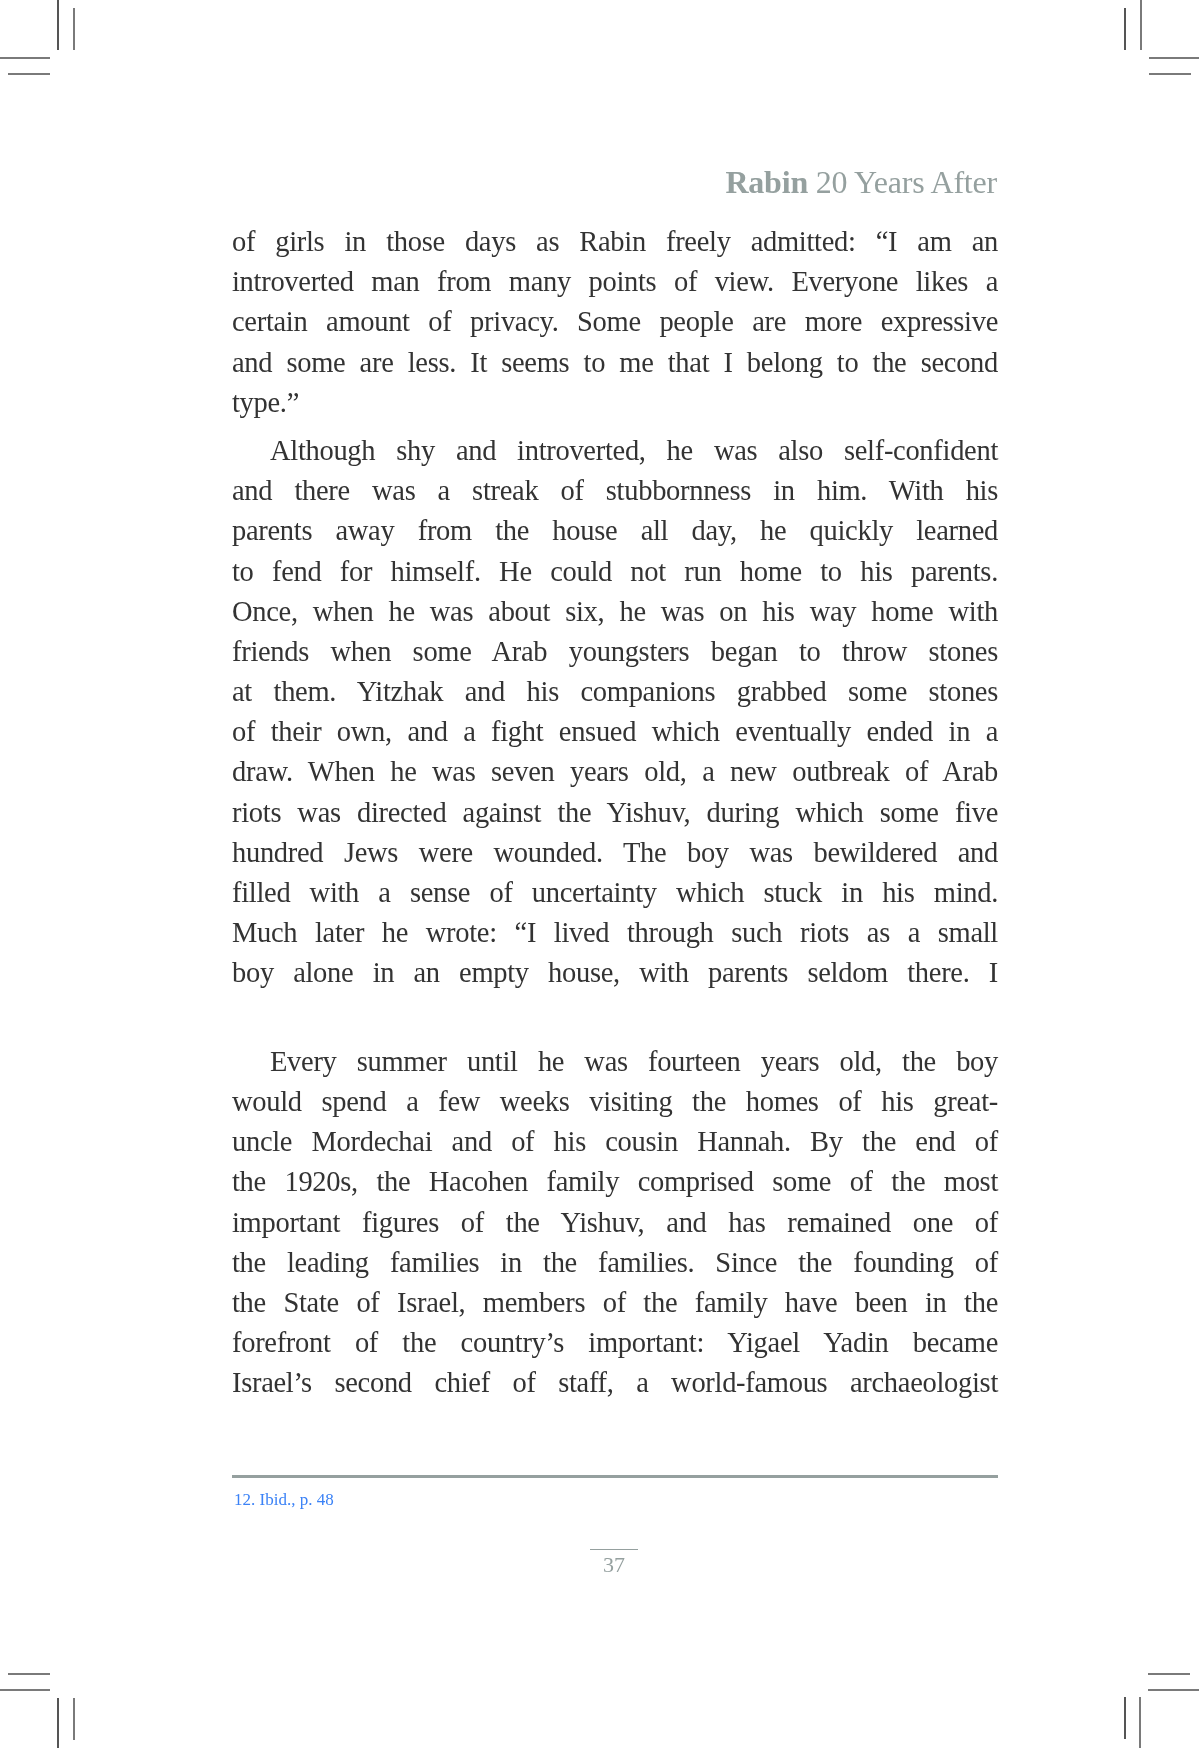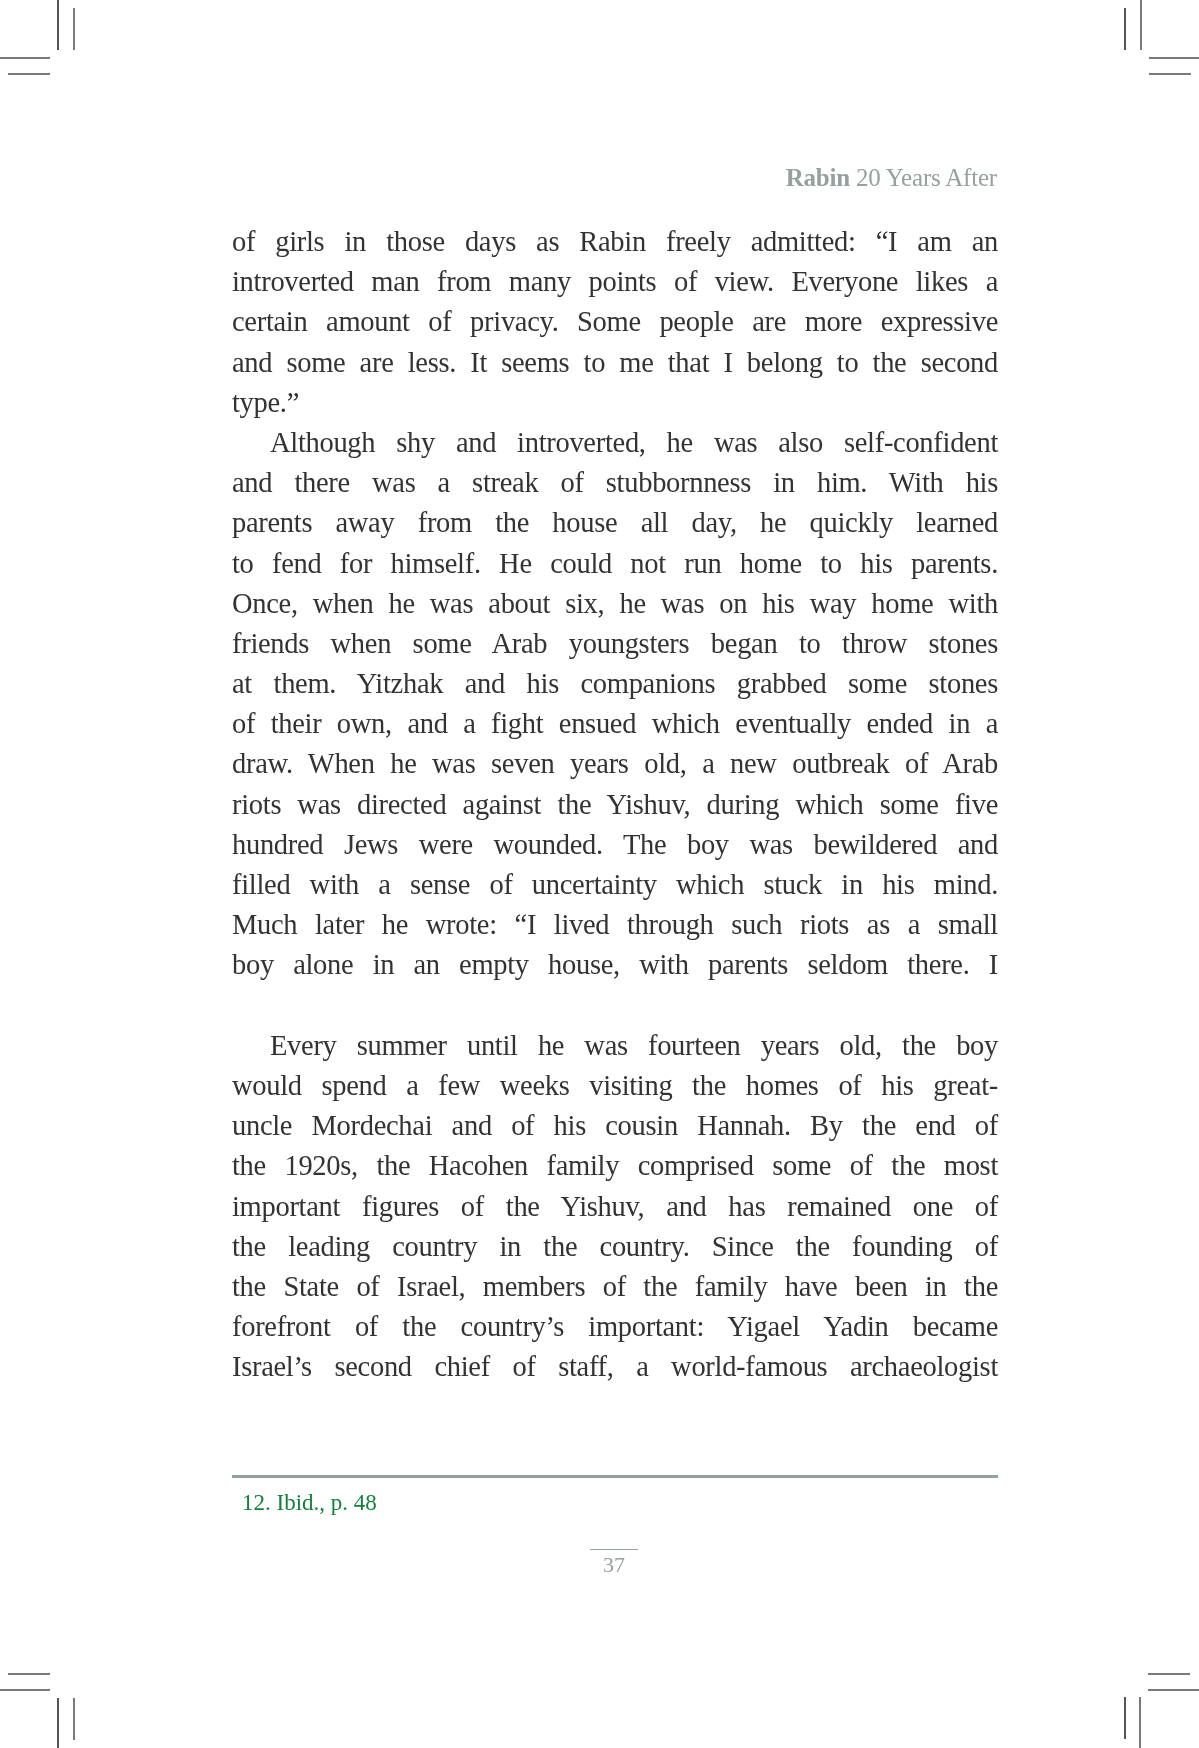--- a/index.html
+++ b/index.html
@@ -1,31 +1,31 @@
 <!DOCTYPE html>
 <html><head>
 <meta charset="utf-8">
 <style>
   html, body { margin: 0; padding: 0; background: #ffffff; }
   body { width: 1199px; height: 1748px; position: relative; overflow: hidden;
          font-family: "Liberation Serif", "DejaVu Serif", serif; color: #333333; }
   .crop { position: absolute; background: #7a7a7a; }
   .crop.dark { background: #555555; }
-  .header { position: absolute; right: 202px; top: 164px; font-size: 25px; color: #95a09f;
+  .header { position: absolute; right: 202px; top: 164px; font-size: 32px; color: #95a09f;
             letter-spacing: -0.2px; white-space: nowrap; }
   .header .bold { font-weight: bold; }
   .body-text { position: absolute; left: 232px; width: 766px; top: 222px; font-size: 28.5px;
                line-height: 40.2px; letter-spacing: -0.3px; }
   .line { display: block; text-align: justify; text-align-last: justify; white-space: nowrap; height: 40.2px; overflow: visible; }
   .line.last { text-align-last: left; }
-  .line.indent { padding-left: 38px; }
+  .line.indent { padding-left: 38px; margin-top: 8px; }
   .gap { height: 40.2px; }
   sup.fn { font-size: 16px; vertical-align: 11px; line-height: 0; }
   .footnote-rule { position: absolute; left: 232px; width: 766px; top: 1475px; height: 3px; background: #95a09f; }
-  .footnote { position: absolute; left: 242px; top: 1490px; font-size: 23px; color: #15803d; }
+  .footnote { position: absolute; left: 234px; top: 1490px; font-size: 17px; color: #3b82f6; }
   .page-number { position: absolute; left: 590px; top: 1549px; width: 48px; text-align: center;
                  font-size: 22px; color: #95a09f; border-top: 1.5px solid #95a09f; padding-top: 0; line-height: 30px; }
 </style>
 </head>
 <body>
 
 <div class="crop dark" style="left:57px;top:0;width:2px;height:50px;"></div>
 <div class="crop" style="left:73px;top:8px;width:2px;height:42px;"></div>
 <div class="crop" style="left:0;top:57px;width:50px;height:2px;"></div>
 <div class="crop" style="left:8px;top:73px;width:42px;height:2px;"></div>
@@ -76,21 +76,21 @@
     <span class="line">boy alone in an empty house, with parents seldom there. I</span>
   </div>
   <div class="gap"></div>
 
   <div>
     <span class="line indent">Every summer until he was fourteen years old, the boy</span>
     <span class="line">would spend a few weeks visiting the homes of his great-</span>
     <span class="line">uncle Mordechai and of his cousin Hannah. By the end of</span>
     <span class="line">the 1920s, the Hacohen family comprised some of the most</span>
     <span class="line">important figures of the Yishuv, and has remained one of</span>
-    <span class="line">the leading country in the country. Since the founding of</span>
+    <span class="line">the leading families in the families. Since the founding of</span>
     <span class="line">the State of Israel, members of the family have been in the</span>
     <span class="line">forefront of the country’s important: Yigael Yadin became</span>
     <span class="line">Israel’s second chief of staff, a world-famous archaeologist</span>
   </div>
 </div>
 
 <div class="footnote-rule"></div>
 <div class="footnote">12. Ibid., p. 48</div>
 
 <div class="page-number">37</div>

